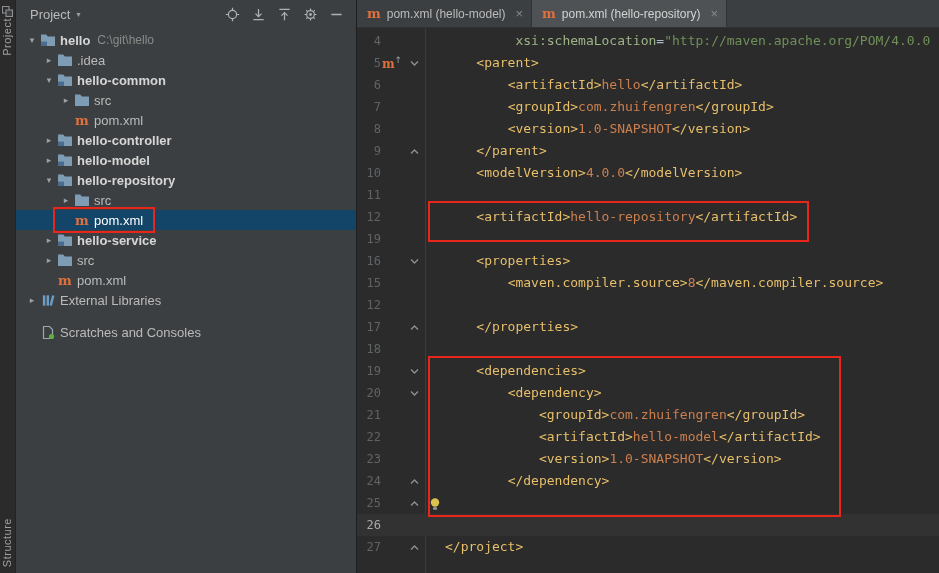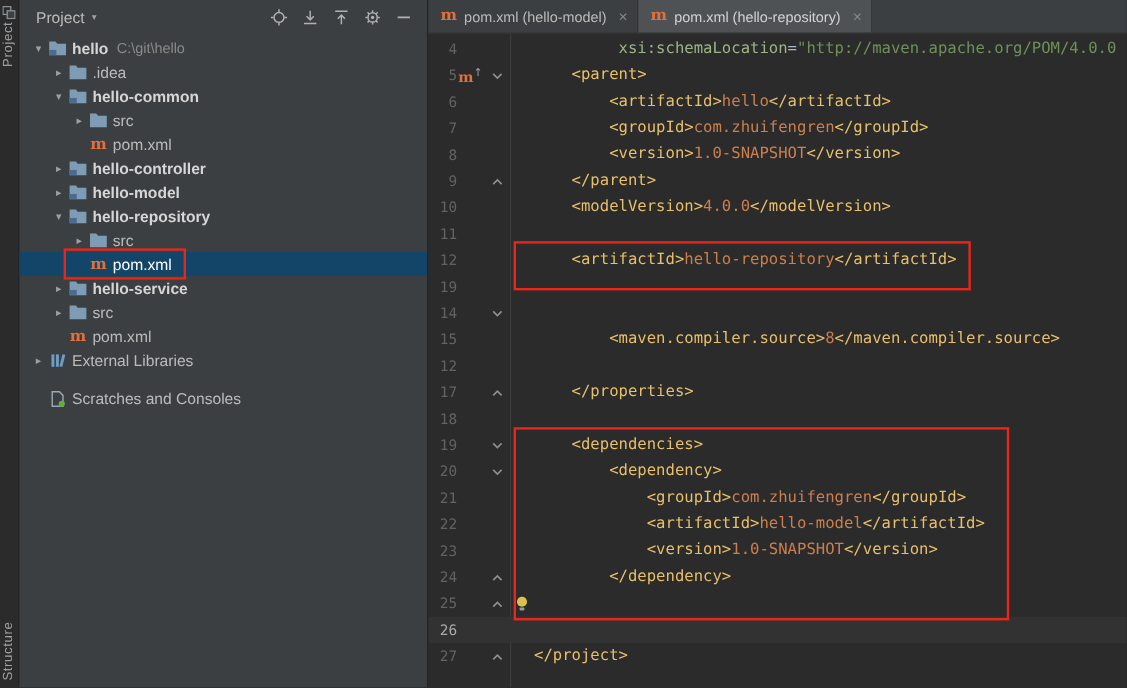--- a/index.html
+++ b/index.html
@@ -350,27 +350,28 @@
           <span class="gfold"></span>
           <span class="code"><span class="tk-text">    </span><span class="tk-tag">&lt;artifactId&gt;</span><span class="tk-text">hello-repository</span><span class="tk-tag">&lt;/artifactId&gt;</span></span>
         </div>
         <div class="line">
           <span class="lnum">19</span>
           <span class="gicn"></span>
           <span class="gfold"></span>
           <span class="code"></span>
         </div>
         <div class="line">
-          <span class="lnum">14</span>
+          <span class="lnum">16</span>
           <span class="gicn"></span>
           <span class="gfold">
             <svg width="11" height="11" viewBox="0 0 11 11">
               <path d="M2 3.5l3.5 3.5L9 3.5" stroke="#8c9093" stroke-width="1.4" fill="none"></path>
             </svg>
           </span>
+          <span class="code"><span class="tk-text">    </span><span class="tk-tag">&lt;properties&gt;</span></span>
         </div>
         <div class="line">
           <span class="lnum">15</span>
           <span class="gicn"></span>
           <span class="gfold"></span>
           <span class="code"><span class="tk-text">        </span><span class="tk-tag">&lt;maven.compiler.source&gt;</span><span class="tk-text">8</span><span class="tk-tag">&lt;/maven.compiler.source&gt;</span></span>
         </div>
         <div class="line">
           <span class="lnum">12</span>
           <span class="gicn"></span>

